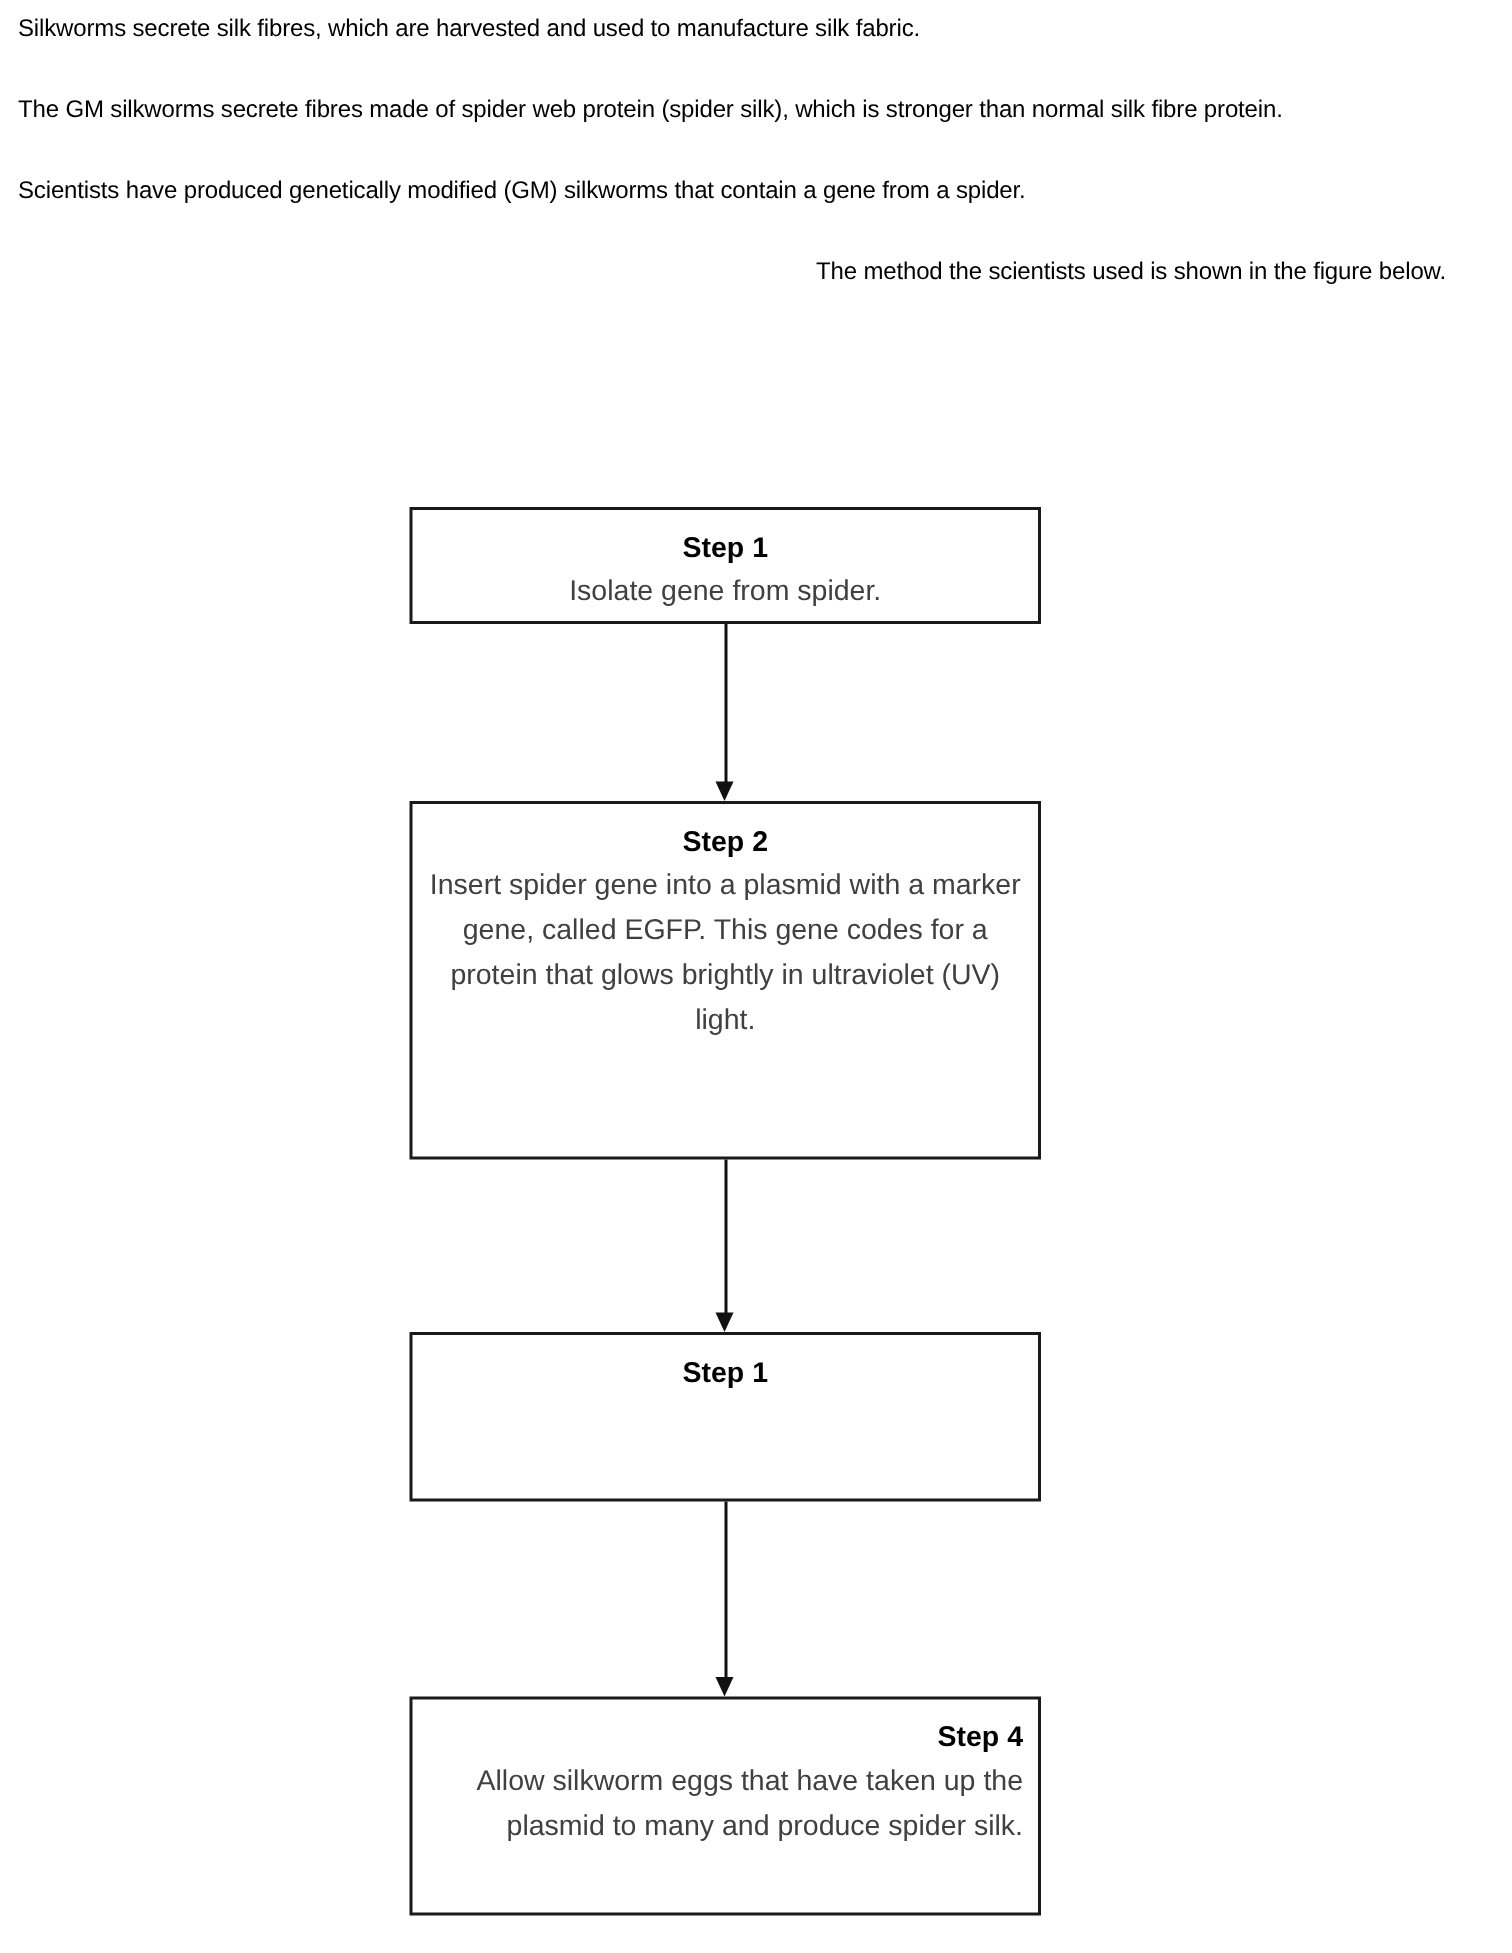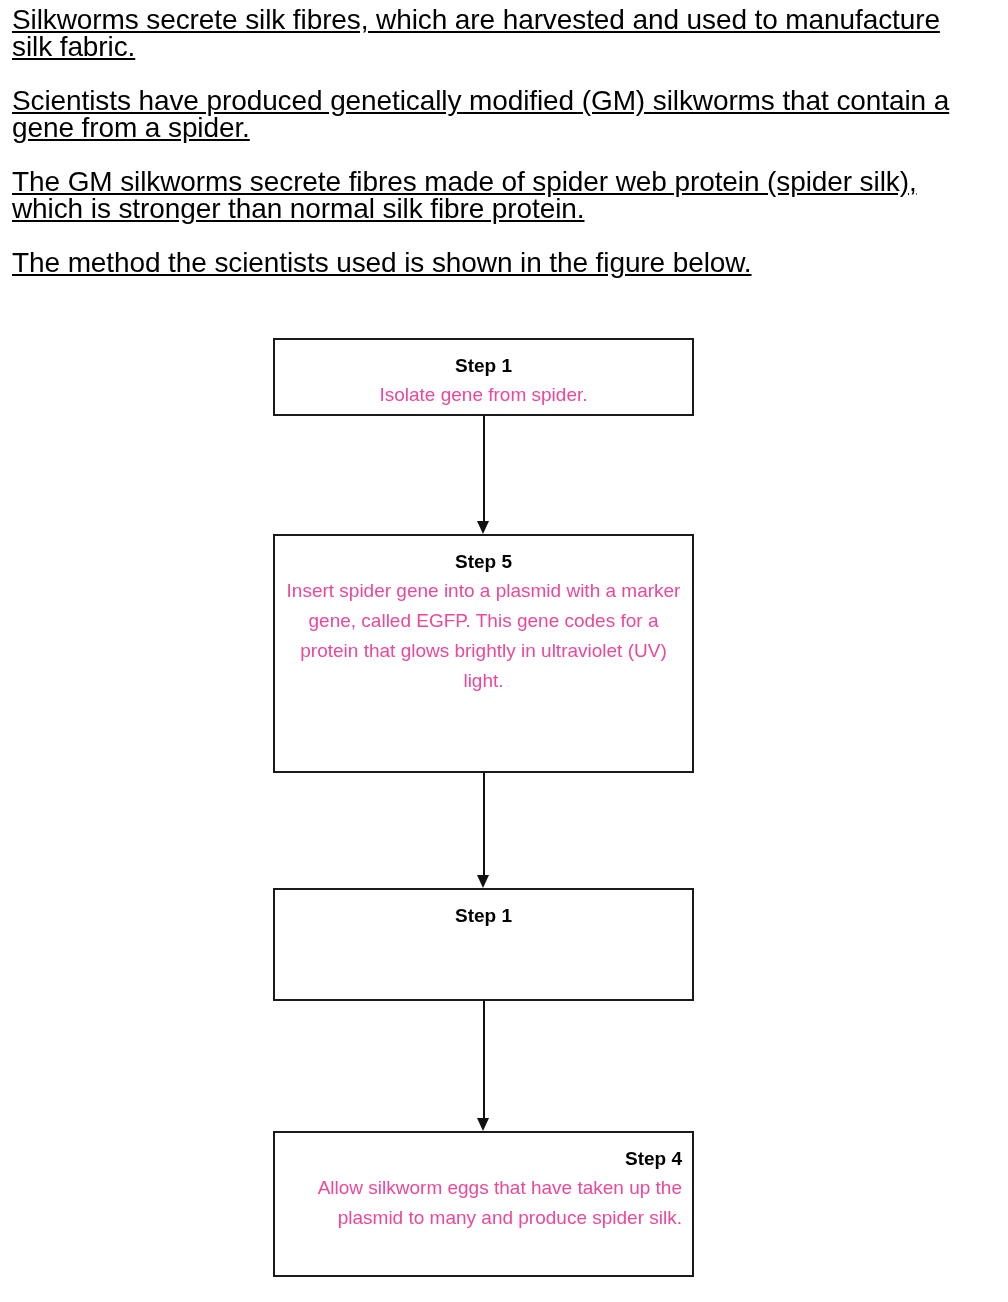--- a/index.html
+++ b/index.html
@@ -17,28 +17,27 @@
   }
 
   
   .prose {
     position: absolute;
     left: 12px;
     top: 6px;
     width: 952px;
   }
   .para {
-    font-size: 28px;
+    font-size: 16px;
     line-height: 27px;
     color: #000000;
     margin: 0 0 27px 0;
     letter-spacing: -0.1px;
-    text-decoration: underline;
   }
-  .para:last-child { margin-bottom: 12px; }
+  .para:last-child { margin-bottom: 12px; text-align: right; }
 
   
   .flowchart {
     position: absolute;
     left: 0;
     top: 0;
     width: 1008px;
     height: 1302px;
     pointer-events: none;
   }
@@ -55,21 +54,21 @@
   }
   .node-title {
     font-size: 19px;
     font-weight: bold;
     line-height: 28px;
     color: #000000;
   }
   .node-body {
     font-size: 19px;
     line-height: 30px;
-    color: #ec4899;
+    color: #404040;
     white-space: pre-line;
   }
 
   #node-step-1 { top: 338px;  height: 78px; }
   #node-step-2 { top: 534px;  height: 239px; }
   #node-step-3 { top: 888px;  height: 113px; }
   #node-step-4 { top: 1131px; height: 146px; text-align: right; }
 
   
   .connector {
@@ -101,39 +100,39 @@
   #connector-2-3 { top: 773px; height: 115px; }
   #connector-2-3 .stem { height: 103px; }
   #connector-3-4 { top: 1001px; height: 130px; }
   #connector-3-4 .stem { height: 118px; }
 </style>
 </head>
 <body>
 
 <div class="prose">
   <p class="para">Silkworms secrete silk fibres, which are harvested and used to manufacture silk fabric.</p>
+  <p class="para">The GM silkworms secrete fibres made of spider web protein (spider silk), which is stronger than normal silk fibre protein.</p>
   <p class="para">Scientists have produced genetically modified (GM) silkworms that contain a gene from a spider.</p>
-  <p class="para">The GM silkworms secrete fibres made of spider web protein (spider silk), which is stronger than normal silk fibre protein.</p>
   <p class="para">The method the scientists used is shown in the figure below.</p>
 </div>
 
 <div class="flowchart">
 
   <div class="flow-node" id="node-step-1">
     <div class="node-title">Step 1</div>
     <div class="node-body">Isolate gene from spider.</div>
   </div>
 
   <div class="connector" id="connector-1-2">
     <div class="stem"></div>
     <div class="head"></div>
   </div>
 
   <div class="flow-node" id="node-step-2">
-    <div class="node-title">Step 5</div>
+    <div class="node-title">Step 2</div>
     <div class="node-body">Insert spider gene into a plasmid with a marker gene, called EGFP.  This gene codes for a protein that glows brightly in ultraviolet (UV) light.</div>
   </div>
 
   <div class="connector" id="connector-2-3">
     <div class="stem"></div>
     <div class="head"></div>
   </div>
 
   <div class="flow-node" id="node-step-3">
     <div class="node-title">Step 1</div>

